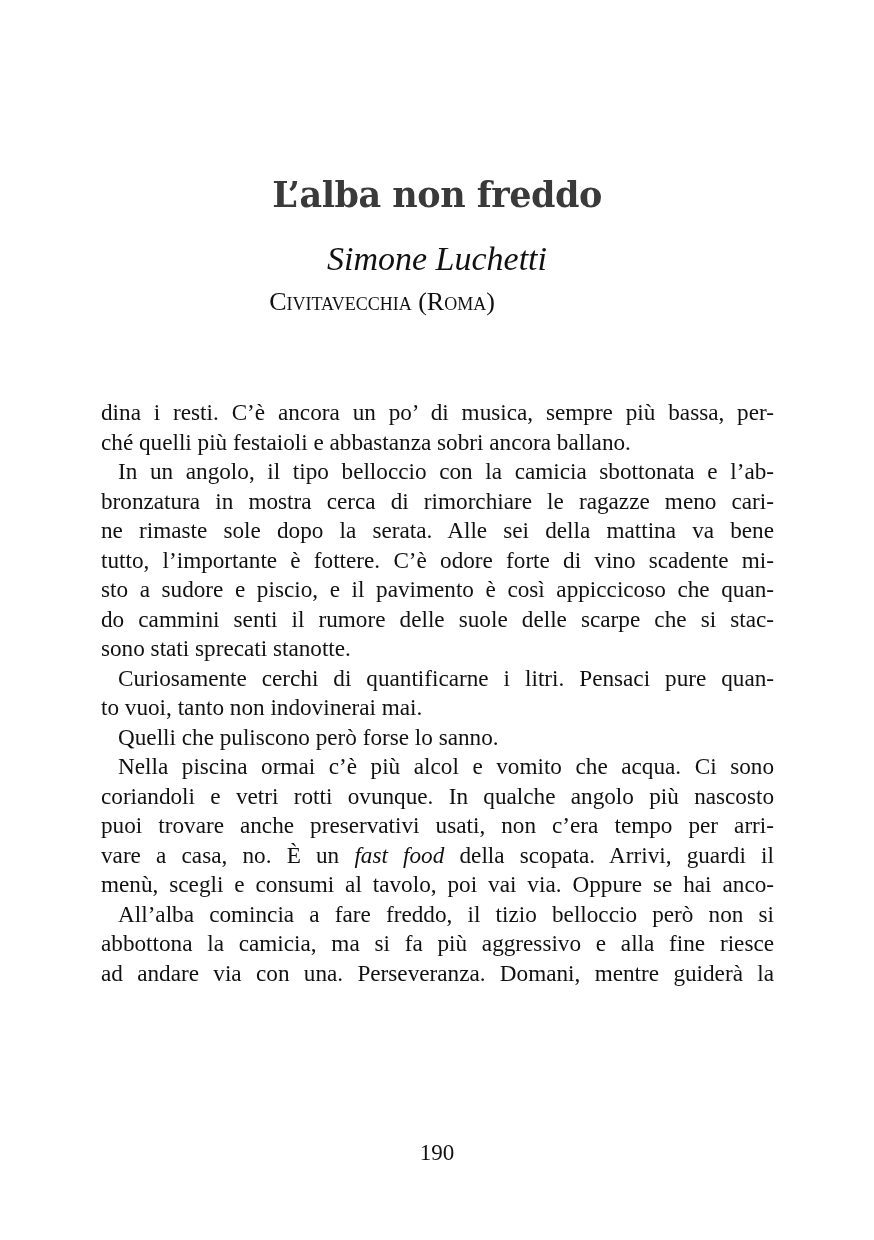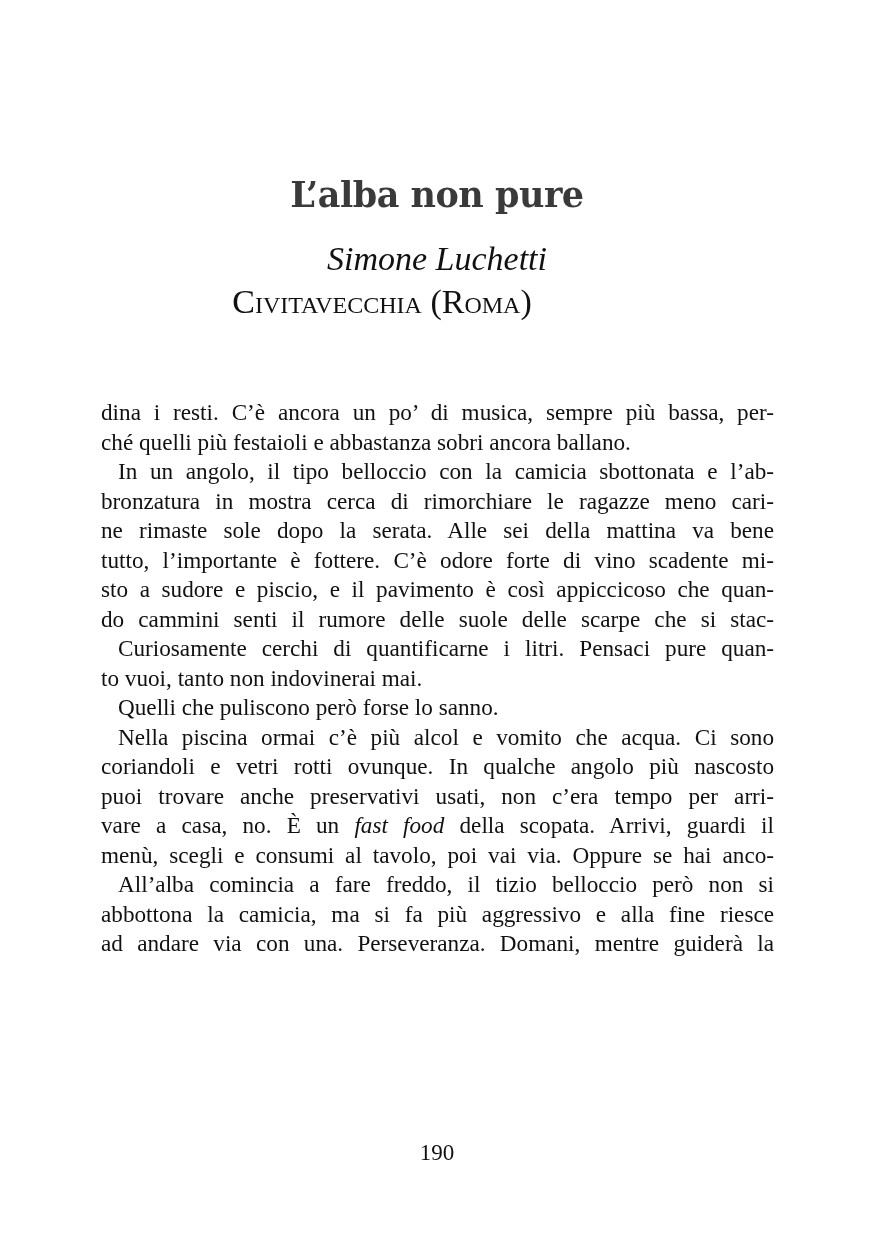--- a/index.html
+++ b/index.html
@@ -44,21 +44,21 @@
       font-size: 34px;
       line-height: 42px;
       color: #111;
     }
     .place {
       position: absolute;
       left: 0;
       width: 764px;
       top: 281px;
       text-align: center;
-      font-size: 34px;
+      font-size: 26px;
       line-height: 42px;
       font-variant: small-caps;
       color: #111;
     }
     .body-text {
       position: absolute;
       left: 101px;
       top: 398px;
       width: 673px;
       font-size: 23.2px;
@@ -88,38 +88,39 @@
       font-size: 23px;
       line-height: 30px;
       color: #111;
     }
     em { font-style: italic; }
   </style>
 </head>
 <body>
 
 <div class="page">
-  <h1 class="title" style="margin:0;">L’alba non pure</h1>
+  <h1 class="title" style="margin:0;">L’alba non freddo</h1>
   <div class="author">Simone Luchetti</div>
   <div class="place">Civitavecchia (Roma)</div>
 
   <div class="body-text">
 
     <div>
       <span class="line">dina i resti. C’è ancora un po’ di musica, sempre più bassa, per-</span>
       <span class="line last">ché quelli più festaioli e abbastanza sobri ancora ballano.</span>
     </div>
 
     <div>
       <span class="line first">In un angolo, il tipo belloccio con la camicia sbottonata e l’ab-</span>
       <span class="line">bronzatura in mostra cerca di rimorchiare le ragazze meno cari-</span>
       <span class="line">ne rimaste sole dopo la serata. Alle sei della mattina va bene</span>
       <span class="line">tutto, l’importante è fottere. C’è odore forte di vino scadente mi-</span>
       <span class="line">sto a sudore e piscio, e il pavimento è così appiccicoso che quan-</span>
       <span class="line">do cammini senti il rumore delle suole delle scarpe che si stac-</span>
+      <span class="line last">sono stati sprecati stanotte.</span>
     </div>
 
     <div>
       <span class="line first">Curiosamente cerchi di quantificarne i litri. Pensaci pure quan-</span>
       <span class="line last">to vuoi, tanto non indovinerai mai.</span>
     </div>
 
     <div>
       <span class="line first last">Quelli che puliscono però forse lo sanno.</span>
     </div>

